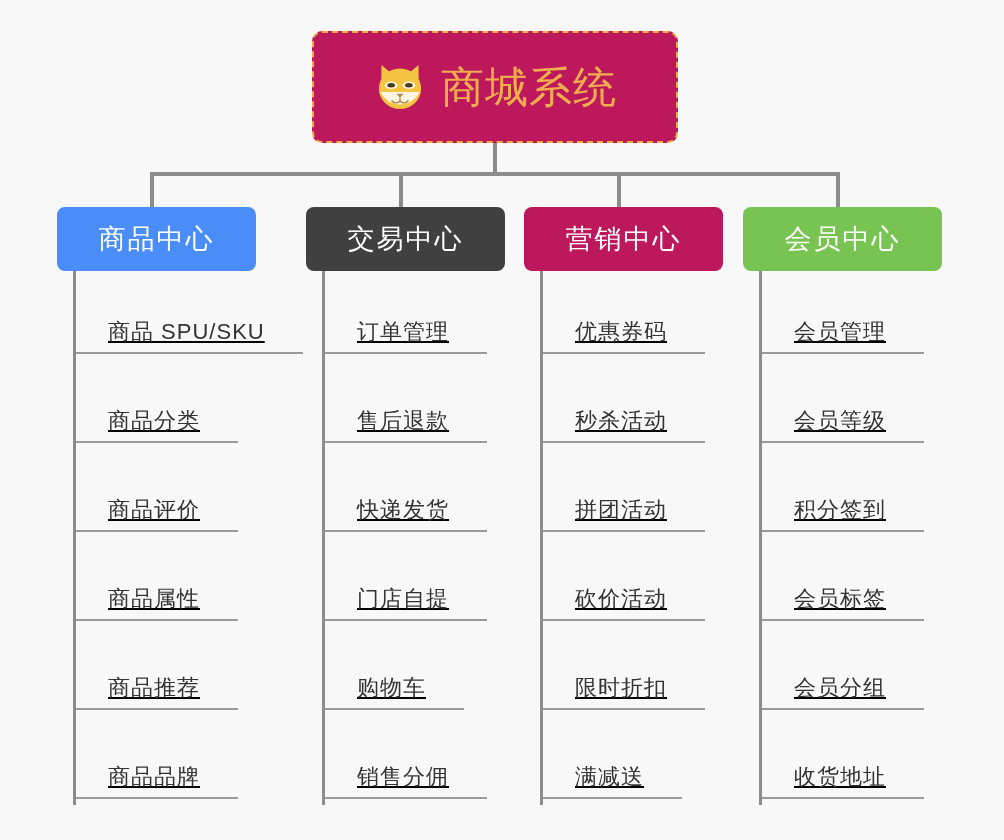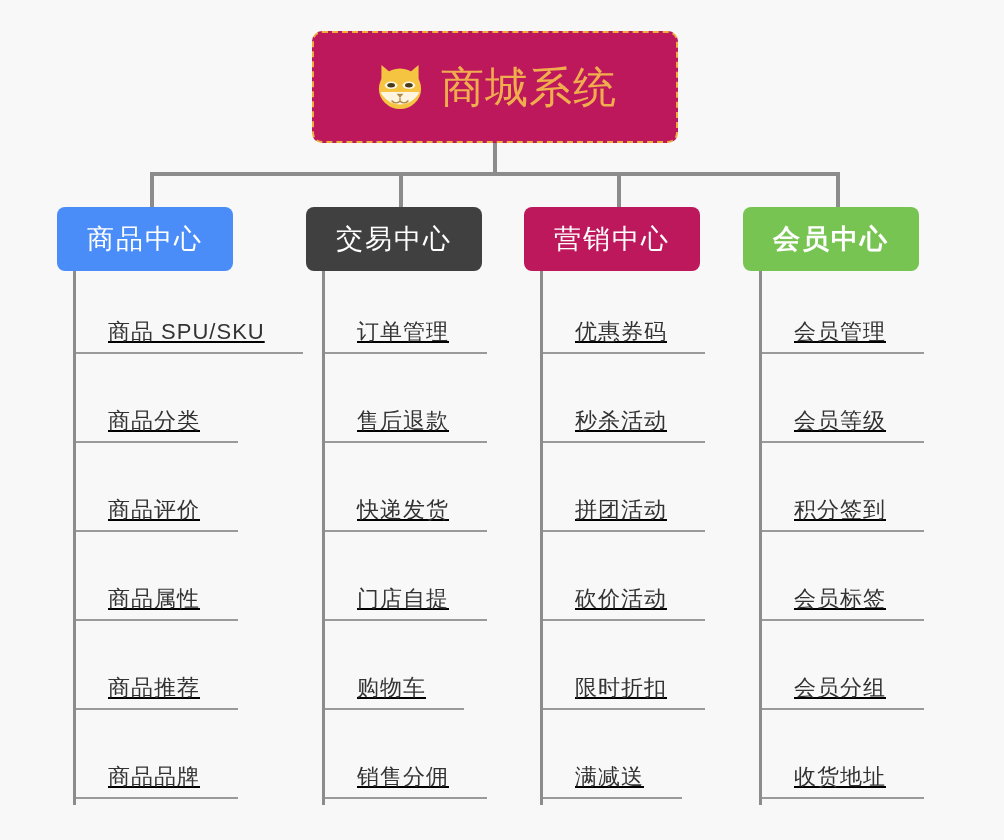--- a/index.html
+++ b/index.html
@@ -82,35 +82,35 @@
     position: absolute;
     top: 207px;
   }
   .column.c0 { left: 57px;  width: 230px; }
   .column.c1 { left: 306px; width: 230px; }
   .column.c2 { left: 524px; width: 230px; }
   .column.c3 { left: 743px; width: 230px; }
 
   .cat-box {
     box-sizing: border-box;
-    width: 176px;
+    width: 199px;
     height: 64px;
     border-radius: 8px;
     display: flex;
     align-items: center;
     justify-content: center;
     color: #ffffff;
     font-size: 27px;
     letter-spacing: 2px;
     white-space: nowrap;
   }
   .cat-box.c0 { background: #4b8df8; }
   .cat-box.c1 { background: #404040; }
   .cat-box.c2 { background: #be185d; }
-  .cat-box.c3 { background: #78c452; font-weight: bold; }
+  .cat-box.c3 { background: #78c452; }
 
   
   .leaf-list {
     position: relative;
     margin-left: 16px;
     border-left: 3px solid #8c8c8c;
     padding-top: 0;
   }
   .leaf-item {
     position: relative;

